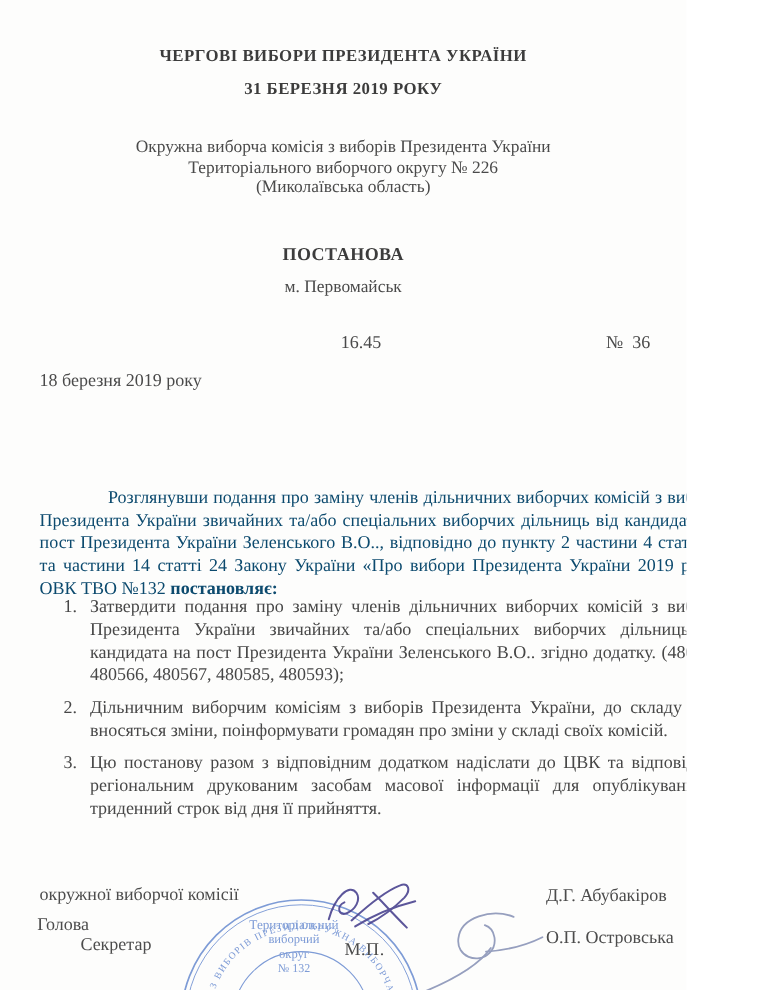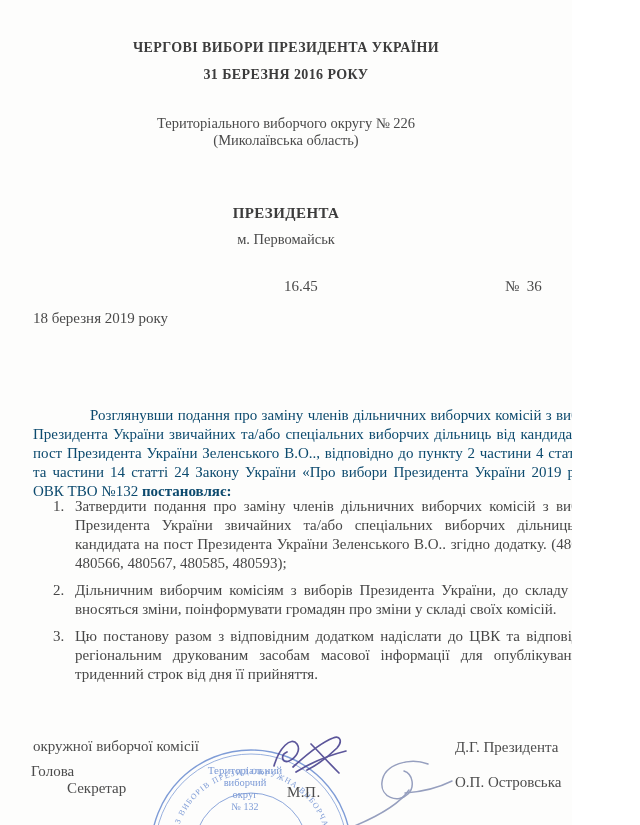--- a/index.html
+++ b/index.html
@@ -37,28 +37,29 @@
   .sig-svg{left:0;top:700px;}
   .speck{left:594px;top:74px;width:8px;height:5px;border-radius:60% 40% 50% 50%;
          background:rgba(140,140,140,.35);transform:rotate(-25deg);}
 </style>
 </head>
 <body>
 
 <div class="page">
 
   <div class="abs center h1">ЧЕРГОВІ ВИБОРИ ПРЕЗИДЕНТА УКРАЇНИ</div>
-  <div class="abs center h2">31 БЕРЕЗНЯ 2016 РОКУ</div>
+  <div class="abs center h2">31 БЕРЕЗНЯ 2019 РОКУ</div>
 
   <div class="abs center commission">
+    <div>Окружна виборча комісія з виборів Президента України</div>
     <div>Територіального виборчого округу № 226</div>
     <div>(Миколаївська область)</div>
   </div>
 
-  <div class="abs center doc-type">ПРЕЗИДЕНТА</div>
+  <div class="abs center doc-type">ПОСТАНОВА</div>
   <div class="abs center city">м. Первомайськ</div>
 
   <div class="abs meta meta-date">18 березня 2019 року</div>
   <div class="abs meta meta-time">16.45</div>
   <div class="abs meta meta-num">№  36</div>
 
 
   <div class="abs intro">
     <span>Розглянувши подання про заміну членів дільничних виборчих комісій з виборів Президента України звичайних та/або спеціальних виборчих дільниць від кандидата на пост Президента України Зеленського В.О.., відповідно до пункту 2 частини 4 статті 30 та частини 14 статті 24 Закону України «Про вибори Президента України 2019 року» ОВК ТВО №132 </span><span class="bold">постановляє:</span>
   </div>
@@ -92,21 +93,21 @@
       <textPath href="#ringPath" startOffset="50%">ОКРУЖНА ВИБОРЧА КОМІСІЯ З ВИБОРІВ ПРЕЗИДЕНТА УКРАЇНИ ★ </textPath>
     </text>
     <text x="100" y="30" text-anchor="middle" font-size="11" fill="#5b81cc">Територіальний</text>
     <text x="100" y="42" text-anchor="middle" font-size="10.5" fill="#5b81cc">виборчий</text>
     <text x="100" y="54" text-anchor="middle" font-size="10.5" fill="#5b81cc">округ</text>
     <text x="100" y="66" text-anchor="middle" font-size="10" fill="#5b81cc">№ 132</text>
   </svg>
 
   <div class="abs sig-label" style="left:31px;top:718px;margin-top:45px;">Голова</div>
   <div class="abs sig-label" style="left:33px;top:738px;">окружної виборчої комісії</div>
-  <div class="abs sig-name" style="left:455px;top:739px;">Д.Г. Президента</div>
+  <div class="abs sig-name" style="left:455px;top:739px;">Д.Г. Абубакіров</div>
   <div class="abs sig-label" style="left:33px;top:780px;margin-left:34px;">Секретар</div>
   <div class="abs sig-name" style="left:455px;top:774px;">О.П. Островська</div>
   <div class="abs seal-mark" style="left:287px;top:784px;">М.П.</div>
 
   <svg class="abs sig-svg" width="640" height="125" viewBox="0 0 640 125">
     <g fill="none" stroke-width="1.7" stroke-linecap="round" stroke-linejoin="round" opacity="0.9">
       <path d="M274,66 C279,48 291,36 297,44 C301,50 296,58 289,61 C282,64 280,55 287,52" stroke="#4b4490"></path>
       <path d="M293,67 C305,56 320,43 333,38 C340,35 343,41 337,48 C327,58 315,66 307,70" stroke="#4b4490"></path>
       <path d="M311,44 C319,52 328,62 339,73" stroke="#4b4490"></path>
       <path d="M296,72 C312,62 330,55 346,51" stroke="#4b4490"></path>

